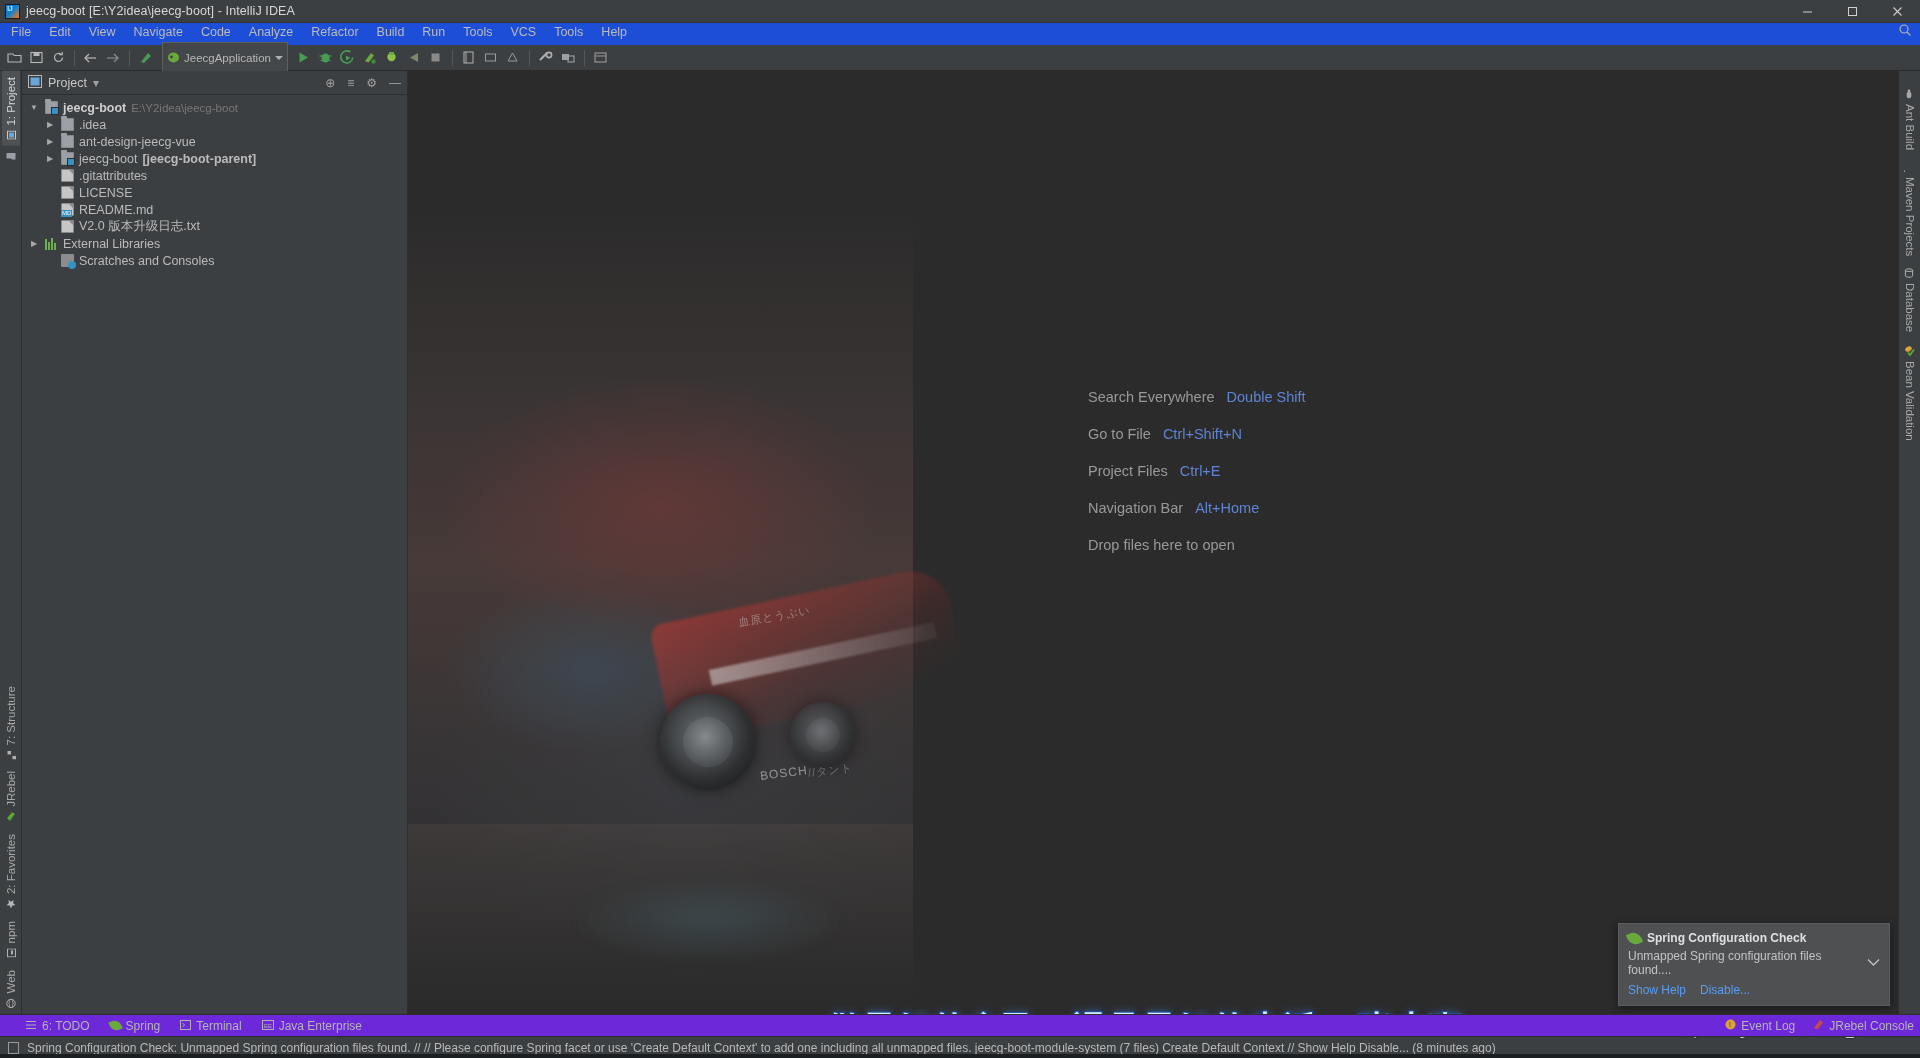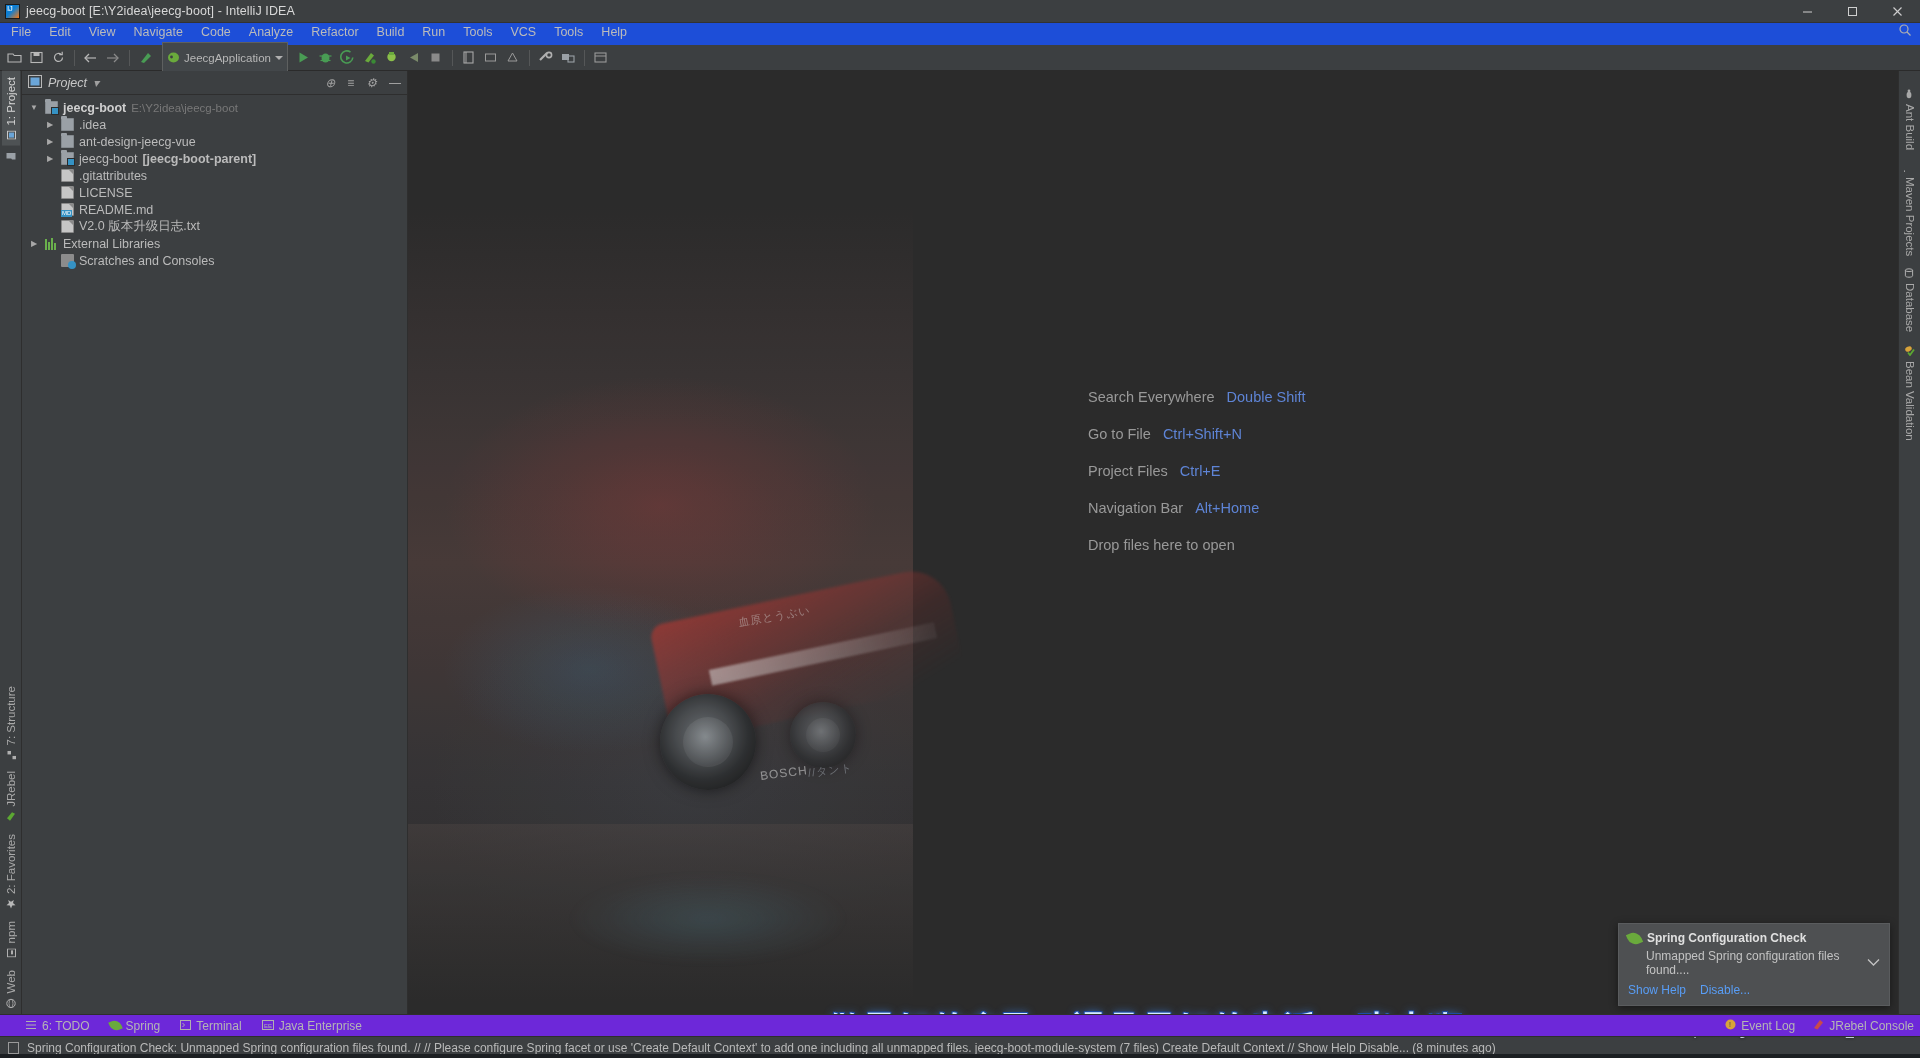--- a/index.html
+++ b/index.html
@@ -124,21 +124,20 @@
     background: #3c3f41;
     display: flex; flex-direction: column;
     border-right: 1px solid #2e2e2e;
     position: relative;
   }
   .panel-header {
     height: 24px; flex: 0 0 24px;
     display: flex; align-items: center;
     padding: 0 6px; gap: 6px;
     border-bottom: 1px solid #2e2e2e;
-    font-style: italic;
   }
   .panel-title { font-size: 12.5px; color: #c8c8c8; }
   .panel-header-icons { margin-left: auto; display: flex; align-items: center; gap: 12px; }
   .hdr-ico { color: #a0a0a0; font-size: 12px; line-height: 1; }
   .tree { padding-top: 4px; font-size: 12.5px; overflow: hidden; }
   .tree-row {
     display: flex; align-items: center; gap: 5px;
     height: 17px; padding-left: 6px; white-space: nowrap;
   }
   .tw { width: 12px; display: flex; justify-content: center; color: #a8a8a8; font-size: 8px; }
@@ -276,21 +275,21 @@
   .notif-head { display: flex; align-items: center; gap: 6px; }
   .notif-title { font-size: 12px; font-weight: bold; color: #e0e0e0; }
   .leaf-icon {
     width: 13px; height: 13px;
     background: #6aaa3c;
     border-radius: 0 70% 0 70%;
     transform: rotate(-25deg);
     flex: 0 0 13px;
   }
   .notif-body {
-    display: flex; align-items: center; margin-top: 4px; margin-left: 18px;
+    display: flex; align-items: center; margin-top: 4px;
   }
   .notif-text { font-size: 12px; color: #c3c3c3; }
   .notif-chevron { margin-left: auto; color: #c3c3c3; font-size: 12px; }
   .notif-actions { margin-top: 6px; display: flex; gap: 14px; }
   .notif-link { font-size: 12px; color: #589df6; }
 
   
   .toolwin-bar {
     height: 22px; flex: 0 0 22px;
     background: #6d28d9;

